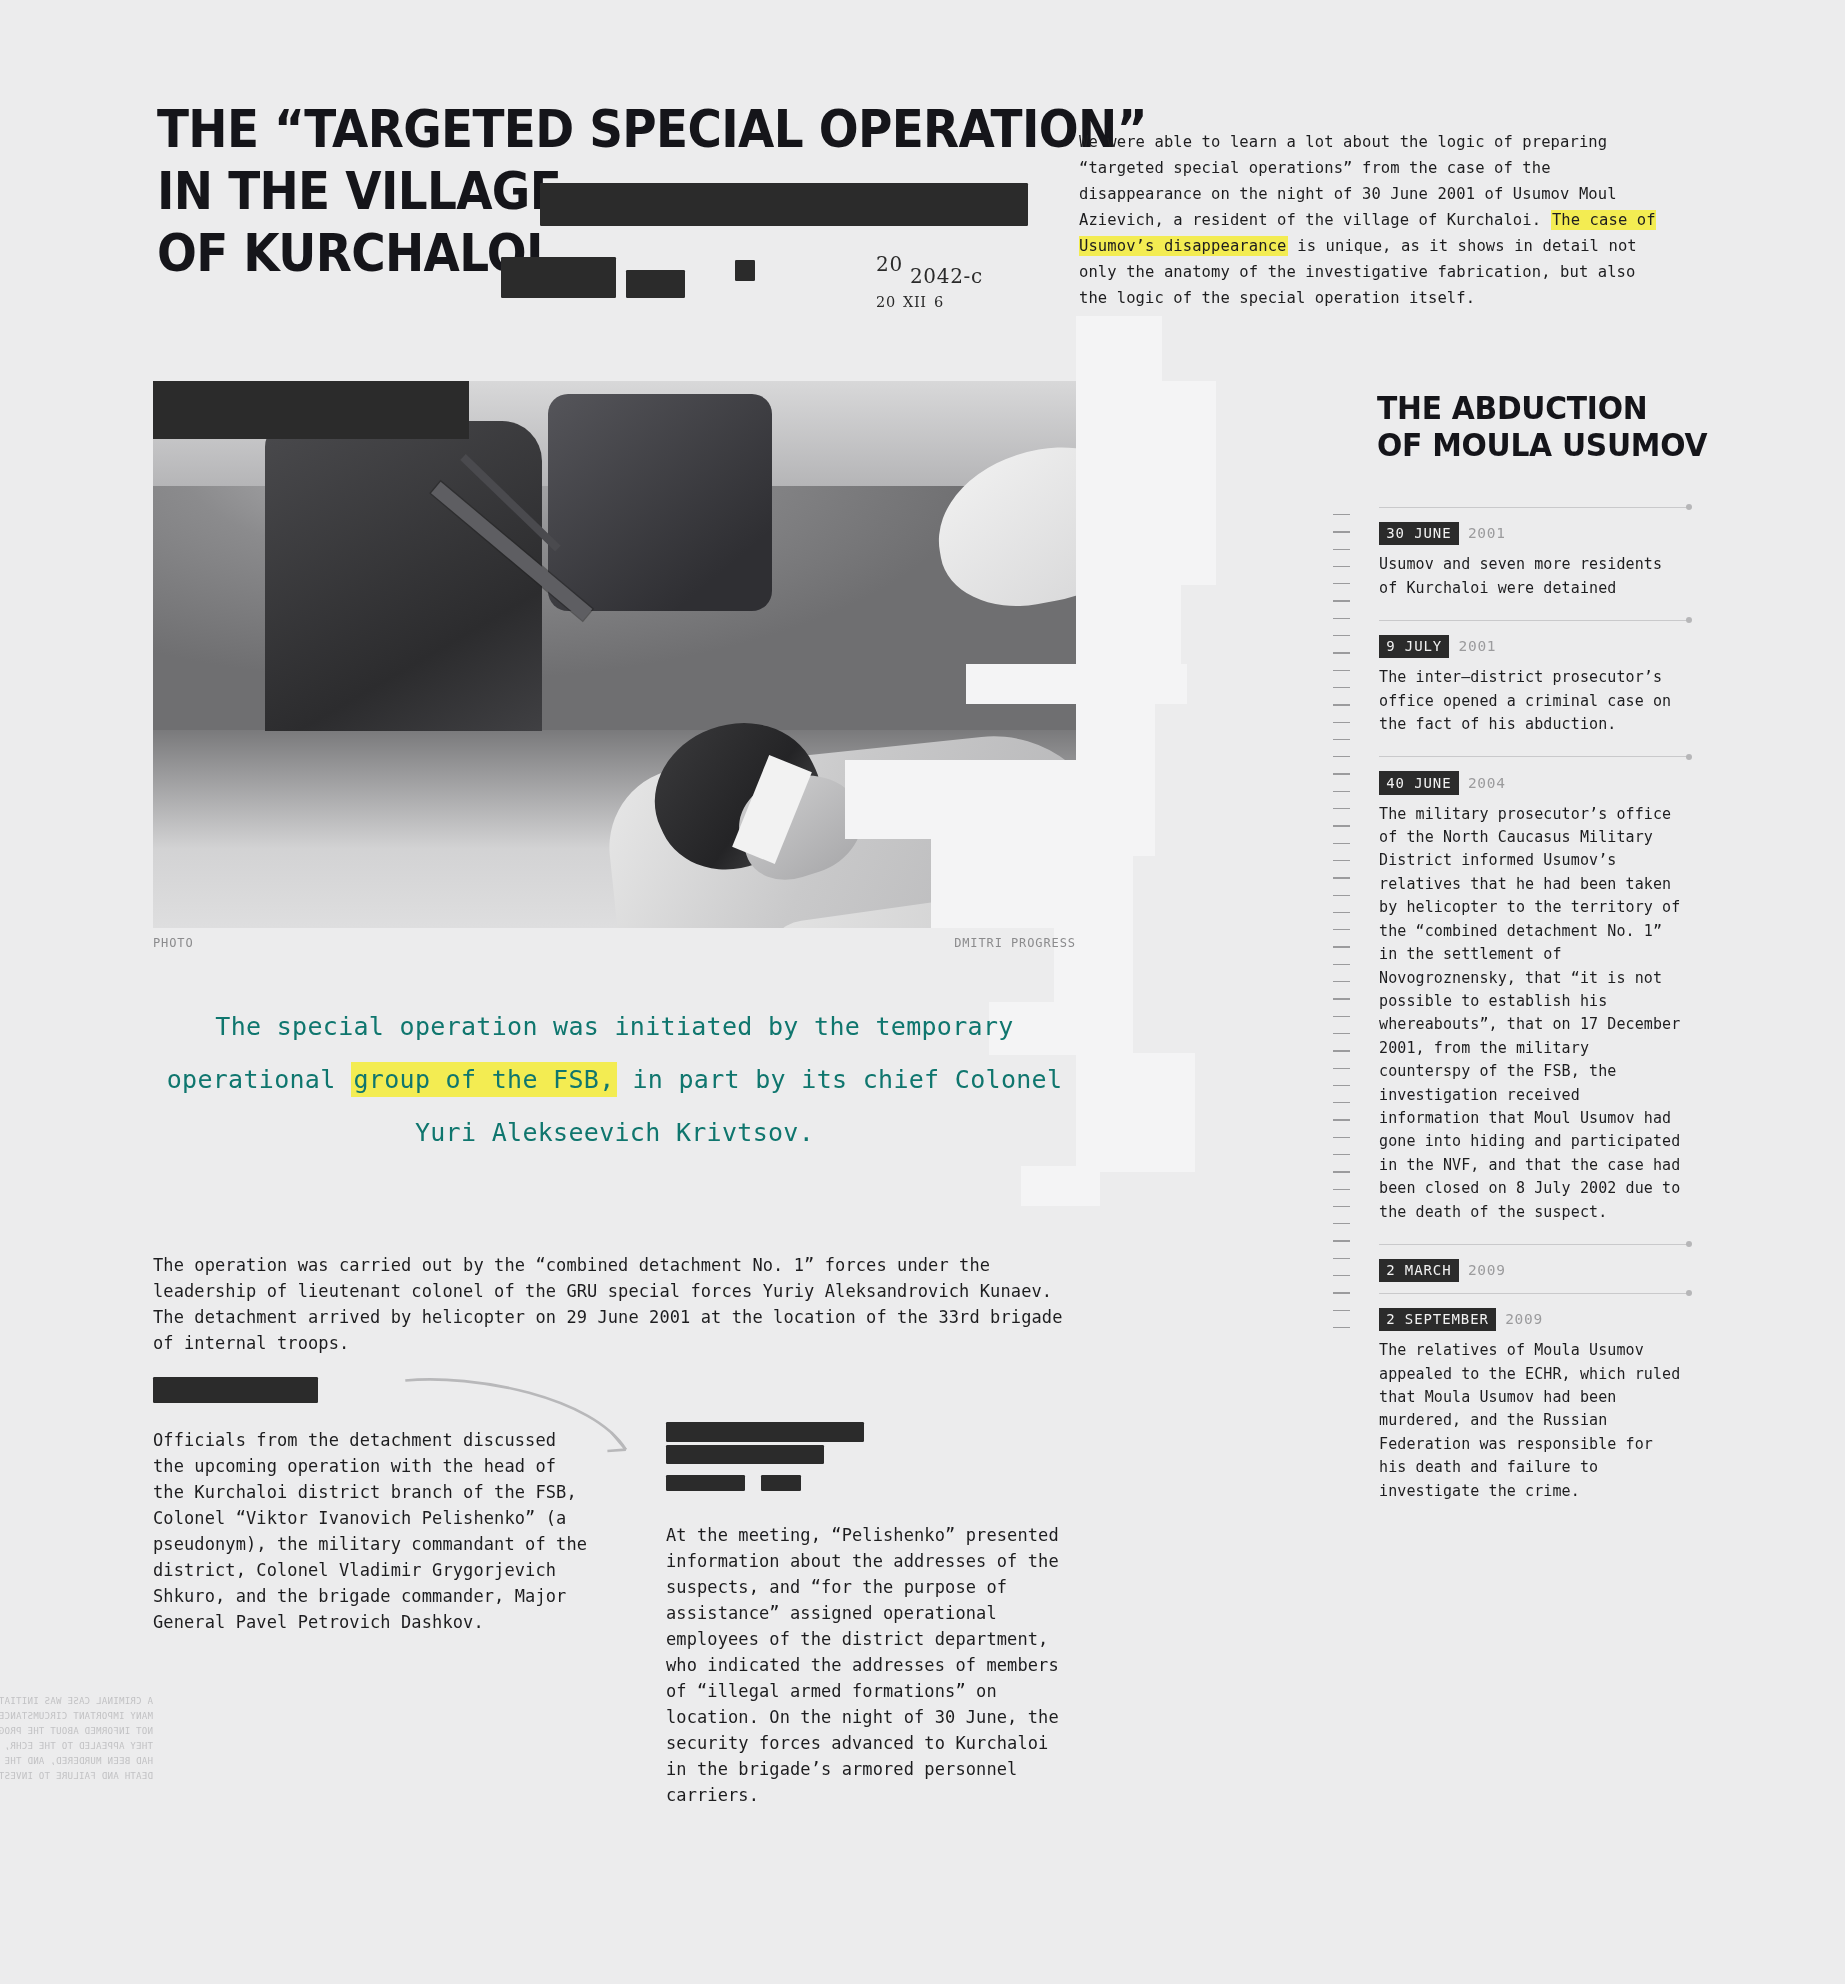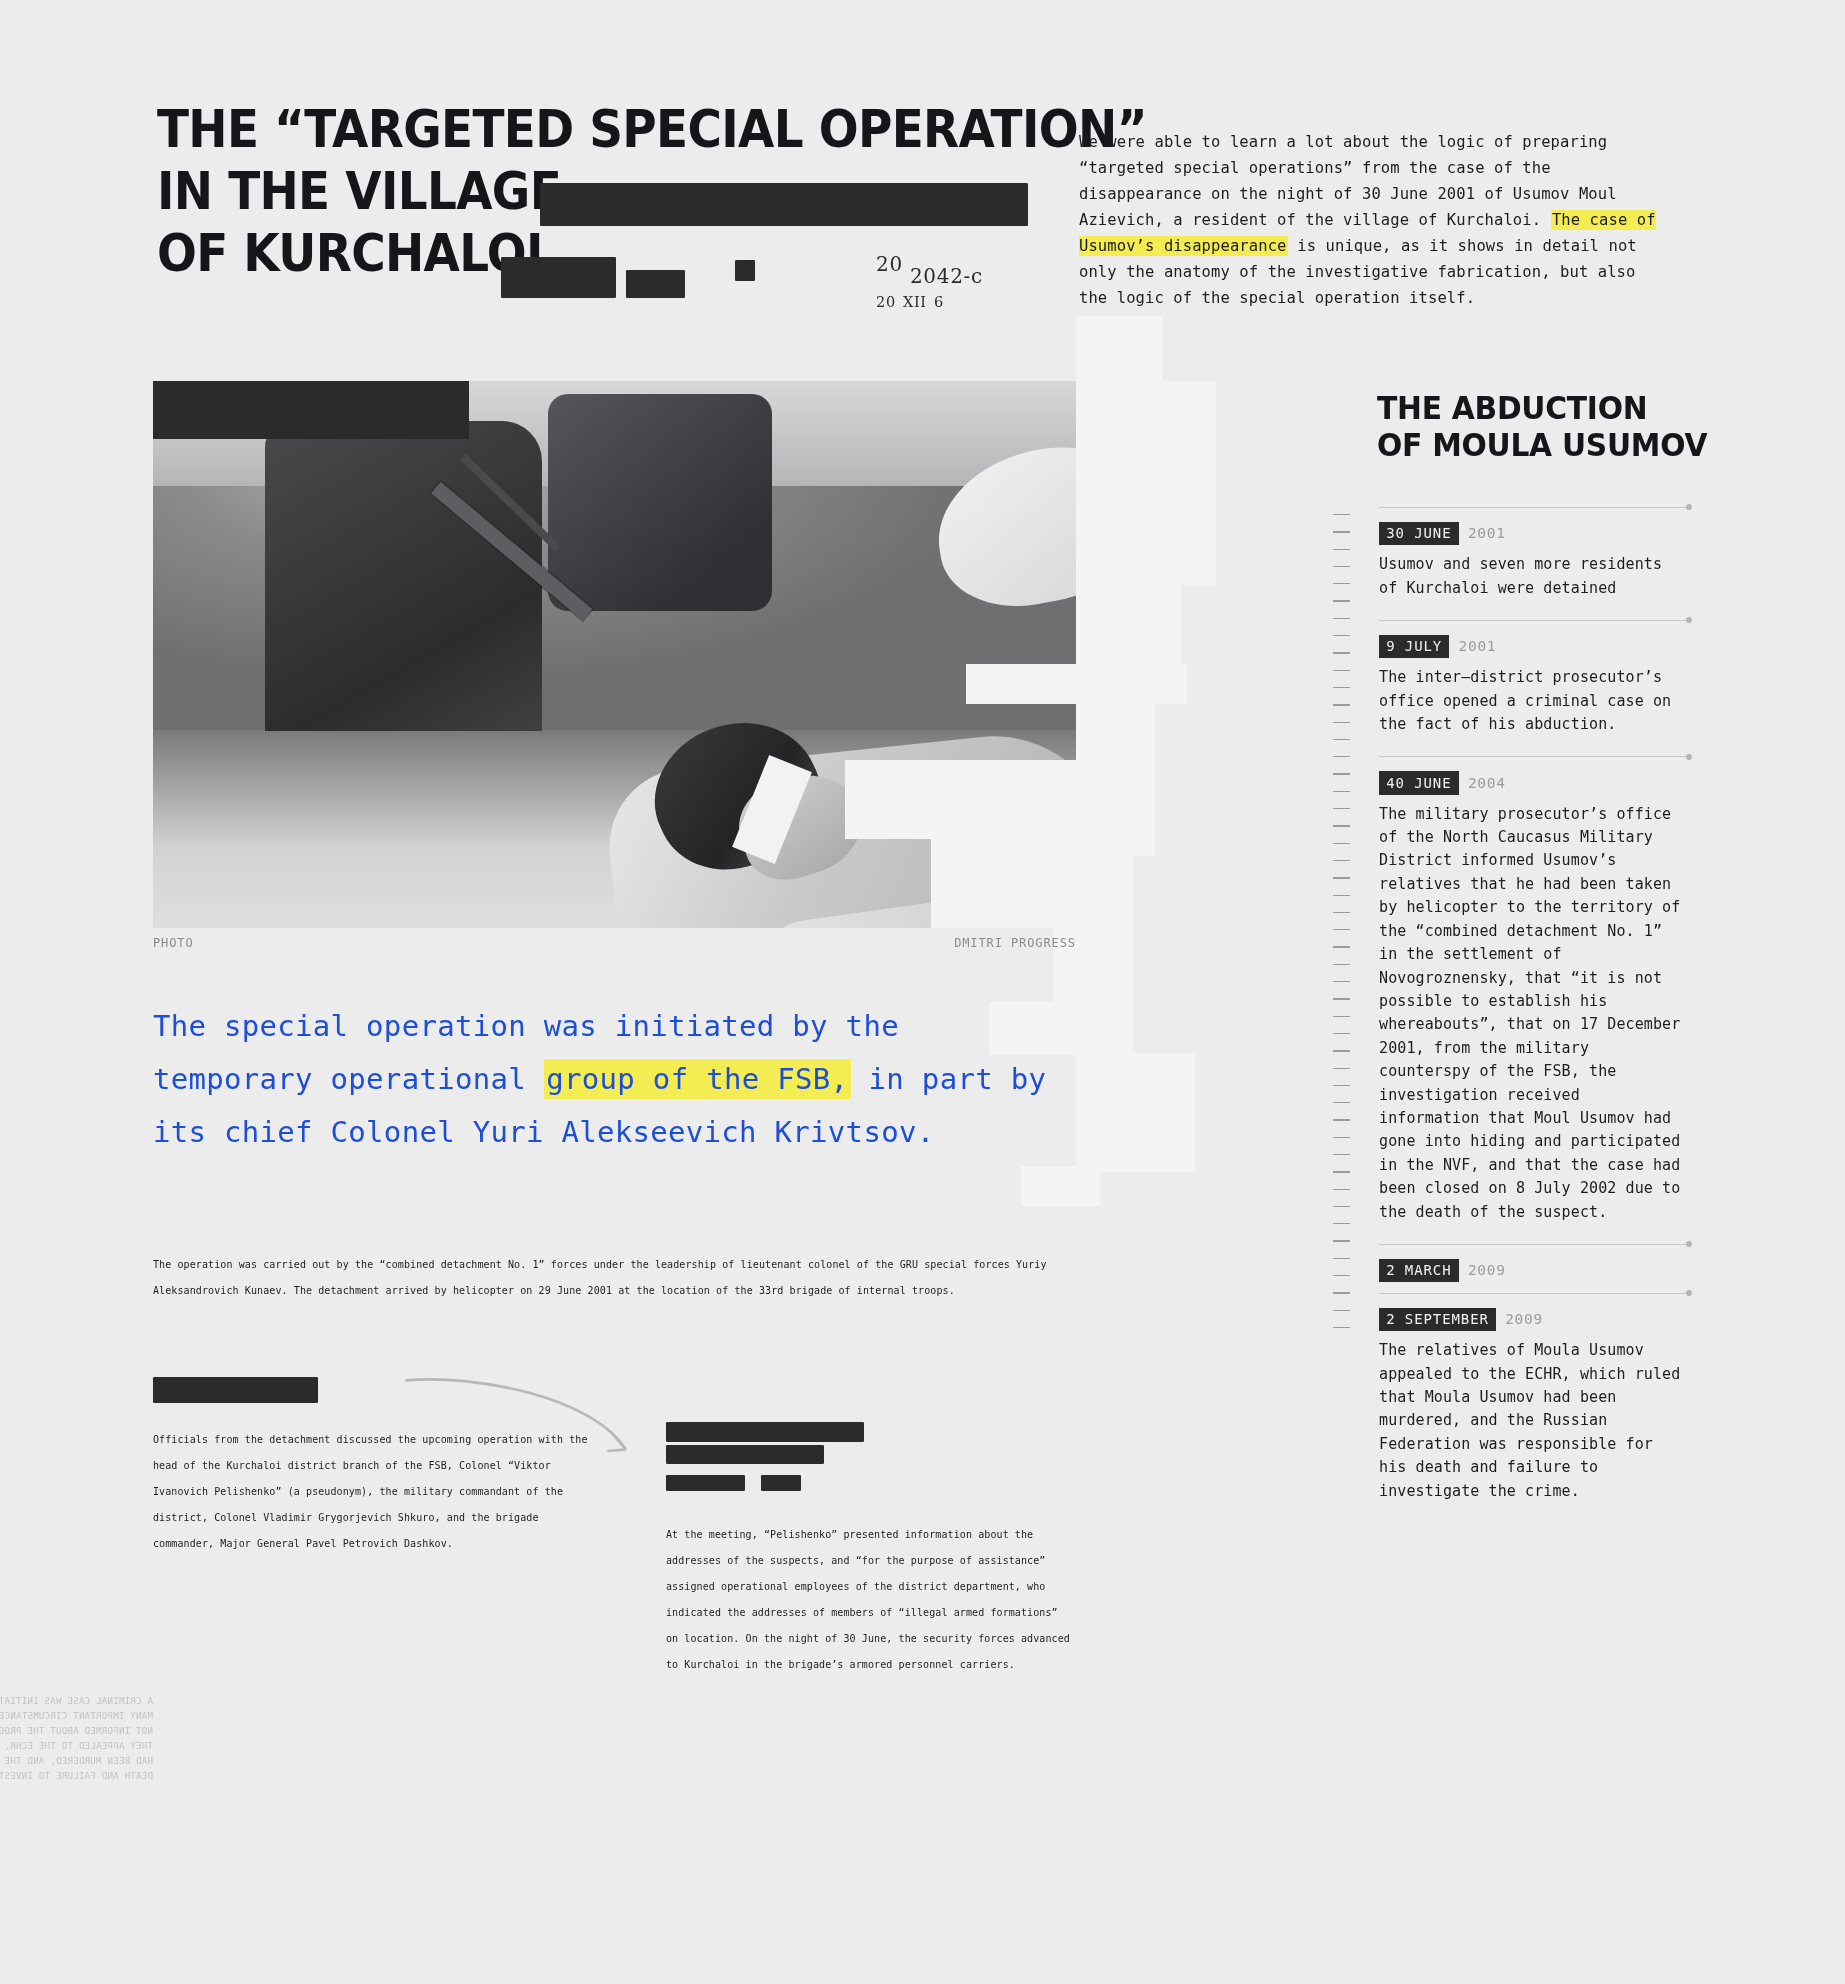--- a/index.html
+++ b/index.html
@@ -230,32 +230,32 @@
     display: flex;
     justify-content: space-between;
   }
 
   
   .pull {
     position: absolute;
     left: 153px;
     top: 1000px;
     width: 923px;
-    font-size: 29px;
+    font-size: 25px;
     line-height: 53px;
     letter-spacing: 0.3px;
-    text-align: left;
-    color: #1d4ed8;
+    text-align: center;
+    color: #0f766e;
   }
   .pull .hl { padding: 2.6px 2.6px; }
 
   
   .body-p {
     position: absolute;
-    font-size: 10px;
+    font-size: 17px;
     line-height: 26px;
     letter-spacing: 0.1px;
     color: #1d1d1f;
   }
   #p-operation { left: 153px; top: 1252px; width: 923px; }
 
   #redact-a { left: 153px; top: 1377px; width: 165px; height: 26px; }
   #redact-b1 { left: 666px; top: 1422px; width: 198px; height: 20px; }
   #redact-b2 { left: 666px; top: 1445px; width: 158px; height: 18.5px; }
   #redact-b3 { left: 666px; top: 1475px; width: 79px; height: 16px; }

